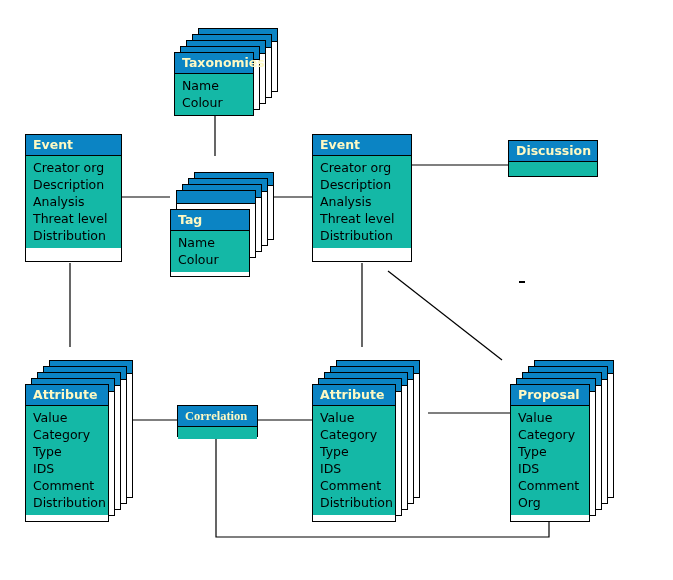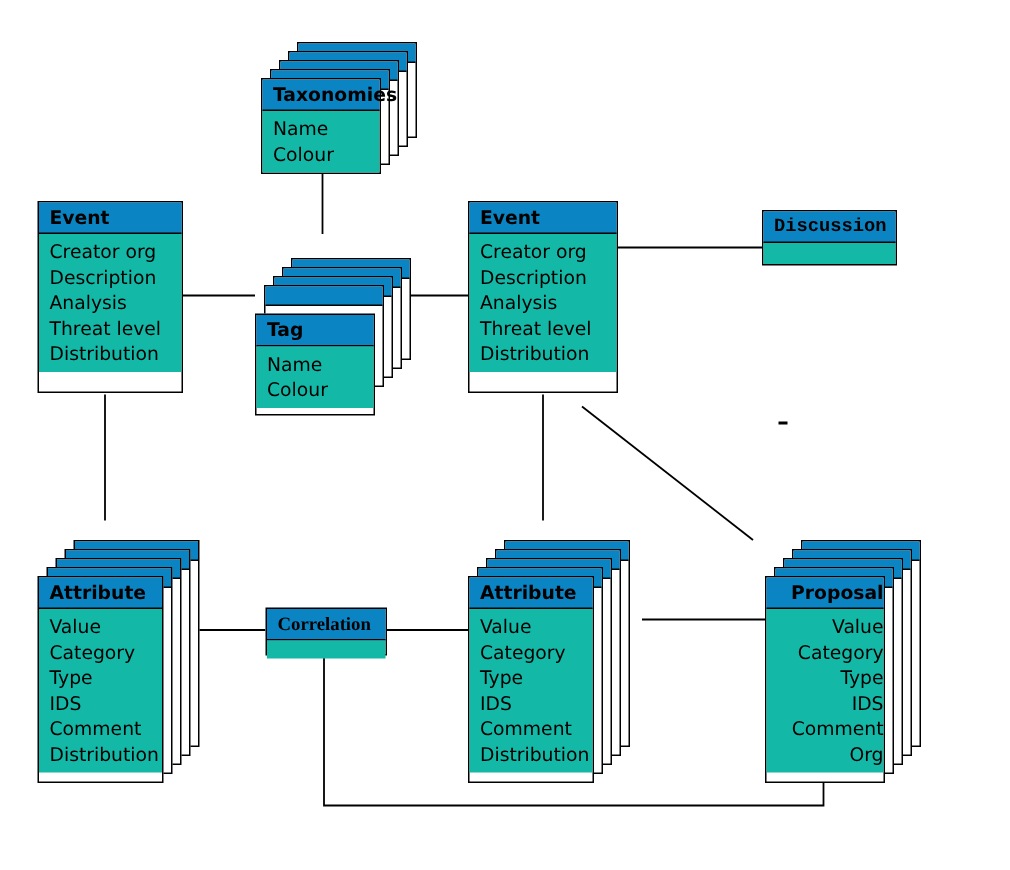--- a/index.html
+++ b/index.html
@@ -45,21 +45,21 @@
   .card {
     position: absolute;
     box-sizing: border-box;
     border: 1px solid #000000;
     background: #ffffff;
     z-index: 2;
   }
   .card-title {
     box-sizing: border-box;
     background: #0b84c4;
-    color: #000000;
+    color: #fef9c3;
     font-weight: bold;
     font-size: 12.5px;
     line-height: 14px;
     padding: 3px 0 3px 7px;
     border-bottom: 1px solid #000000;
     white-space: nowrap;
     letter-spacing: 0px;
   }
   .card-body {
     box-sizing: border-box;
@@ -163,21 +163,21 @@
           <div class="card-title">Event</div>
           <div class="card-body">
             <div class="field">Creator org</div>
             <div class="field">Description</div>
             <div class="field">Analysis</div>
             <div class="field">Threat level</div>
             <div class="field">Distribution</div>
           </div>
         </div>
       </div>
-      <div class="node" style="left: 508px; top: 140px; width: 90px; height: 37px; font-family: Liberation Mono, monospace;">
+      <div class="node" style="left: 508px; top: 140px; width: 90px; height: 37px;">
         <div class="card" style="left: 0px; top: 0px; width: 90px; height: 37px;">
           <div class="card-title">Discussion</div>
           <div class="card-body empty"></div>
         </div>
       </div>
       <div class="node" style="left: 25px; top: 360px; width: 108px; height: 162px;">
         <div class="stack-sheet" style="left: 24px; top: 0px; width: 84px; height: 138px;">
           <div class="sheet-head"></div>
         </div>
         <div class="stack-sheet" style="left: 18px; top: 6px; width: 84px; height: 138px;">
@@ -238,21 +238,21 @@
         </div>
         <div class="stack-sheet" style="left: 18px; top: 6px; width: 80px; height: 138px;">
           <div class="sheet-head"></div>
         </div>
         <div class="stack-sheet" style="left: 12px; top: 12px; width: 80px; height: 138px;">
           <div class="sheet-head"></div>
         </div>
         <div class="stack-sheet" style="left: 6px; top: 18px; width: 80px; height: 138px;">
           <div class="sheet-head"></div>
         </div>
-        <div class="card" style="left: 0px; top: 24px; width: 80px; height: 138px; text-align: right;">
+        <div class="card" style="left: 0px; top: 24px; width: 80px; height: 138px;">
           <div class="card-title">Proposal</div>
           <div class="card-body">
             <div class="field">Value</div>
             <div class="field">Category</div>
             <div class="field">Type</div>
             <div class="field">IDS</div>
             <div class="field">Comment</div>
             <div class="field">Org</div>
           </div>
         </div>

